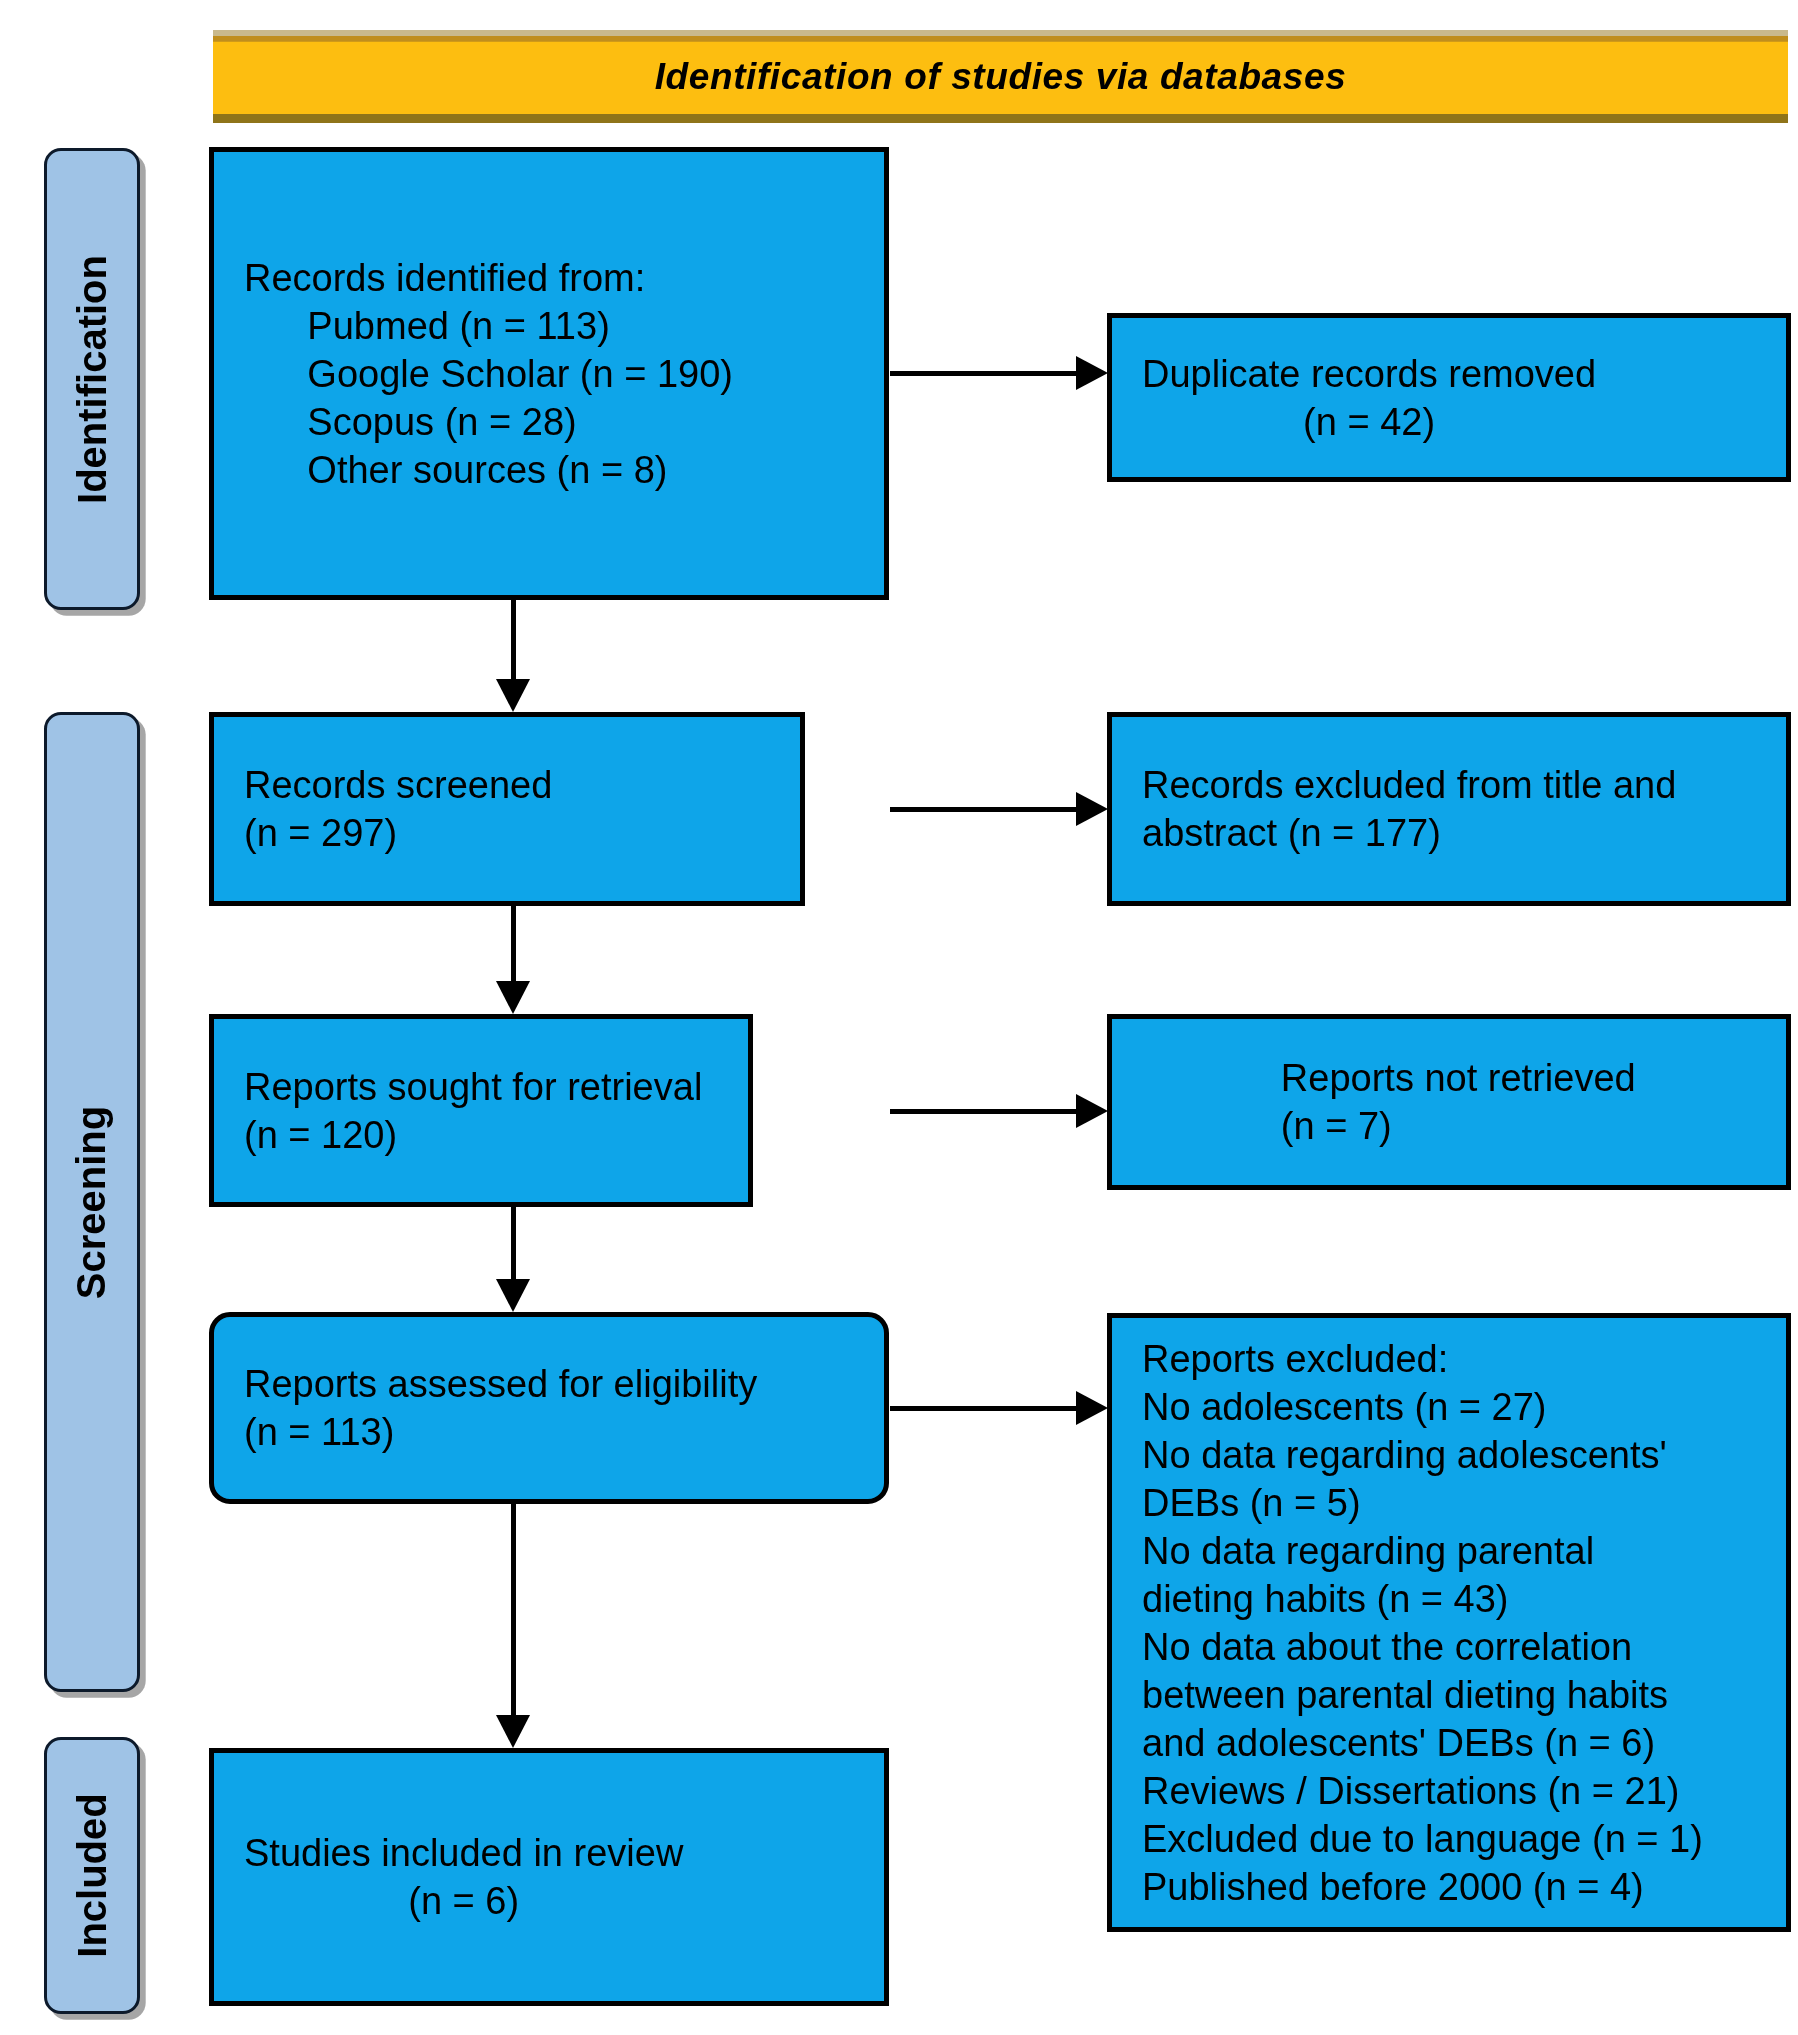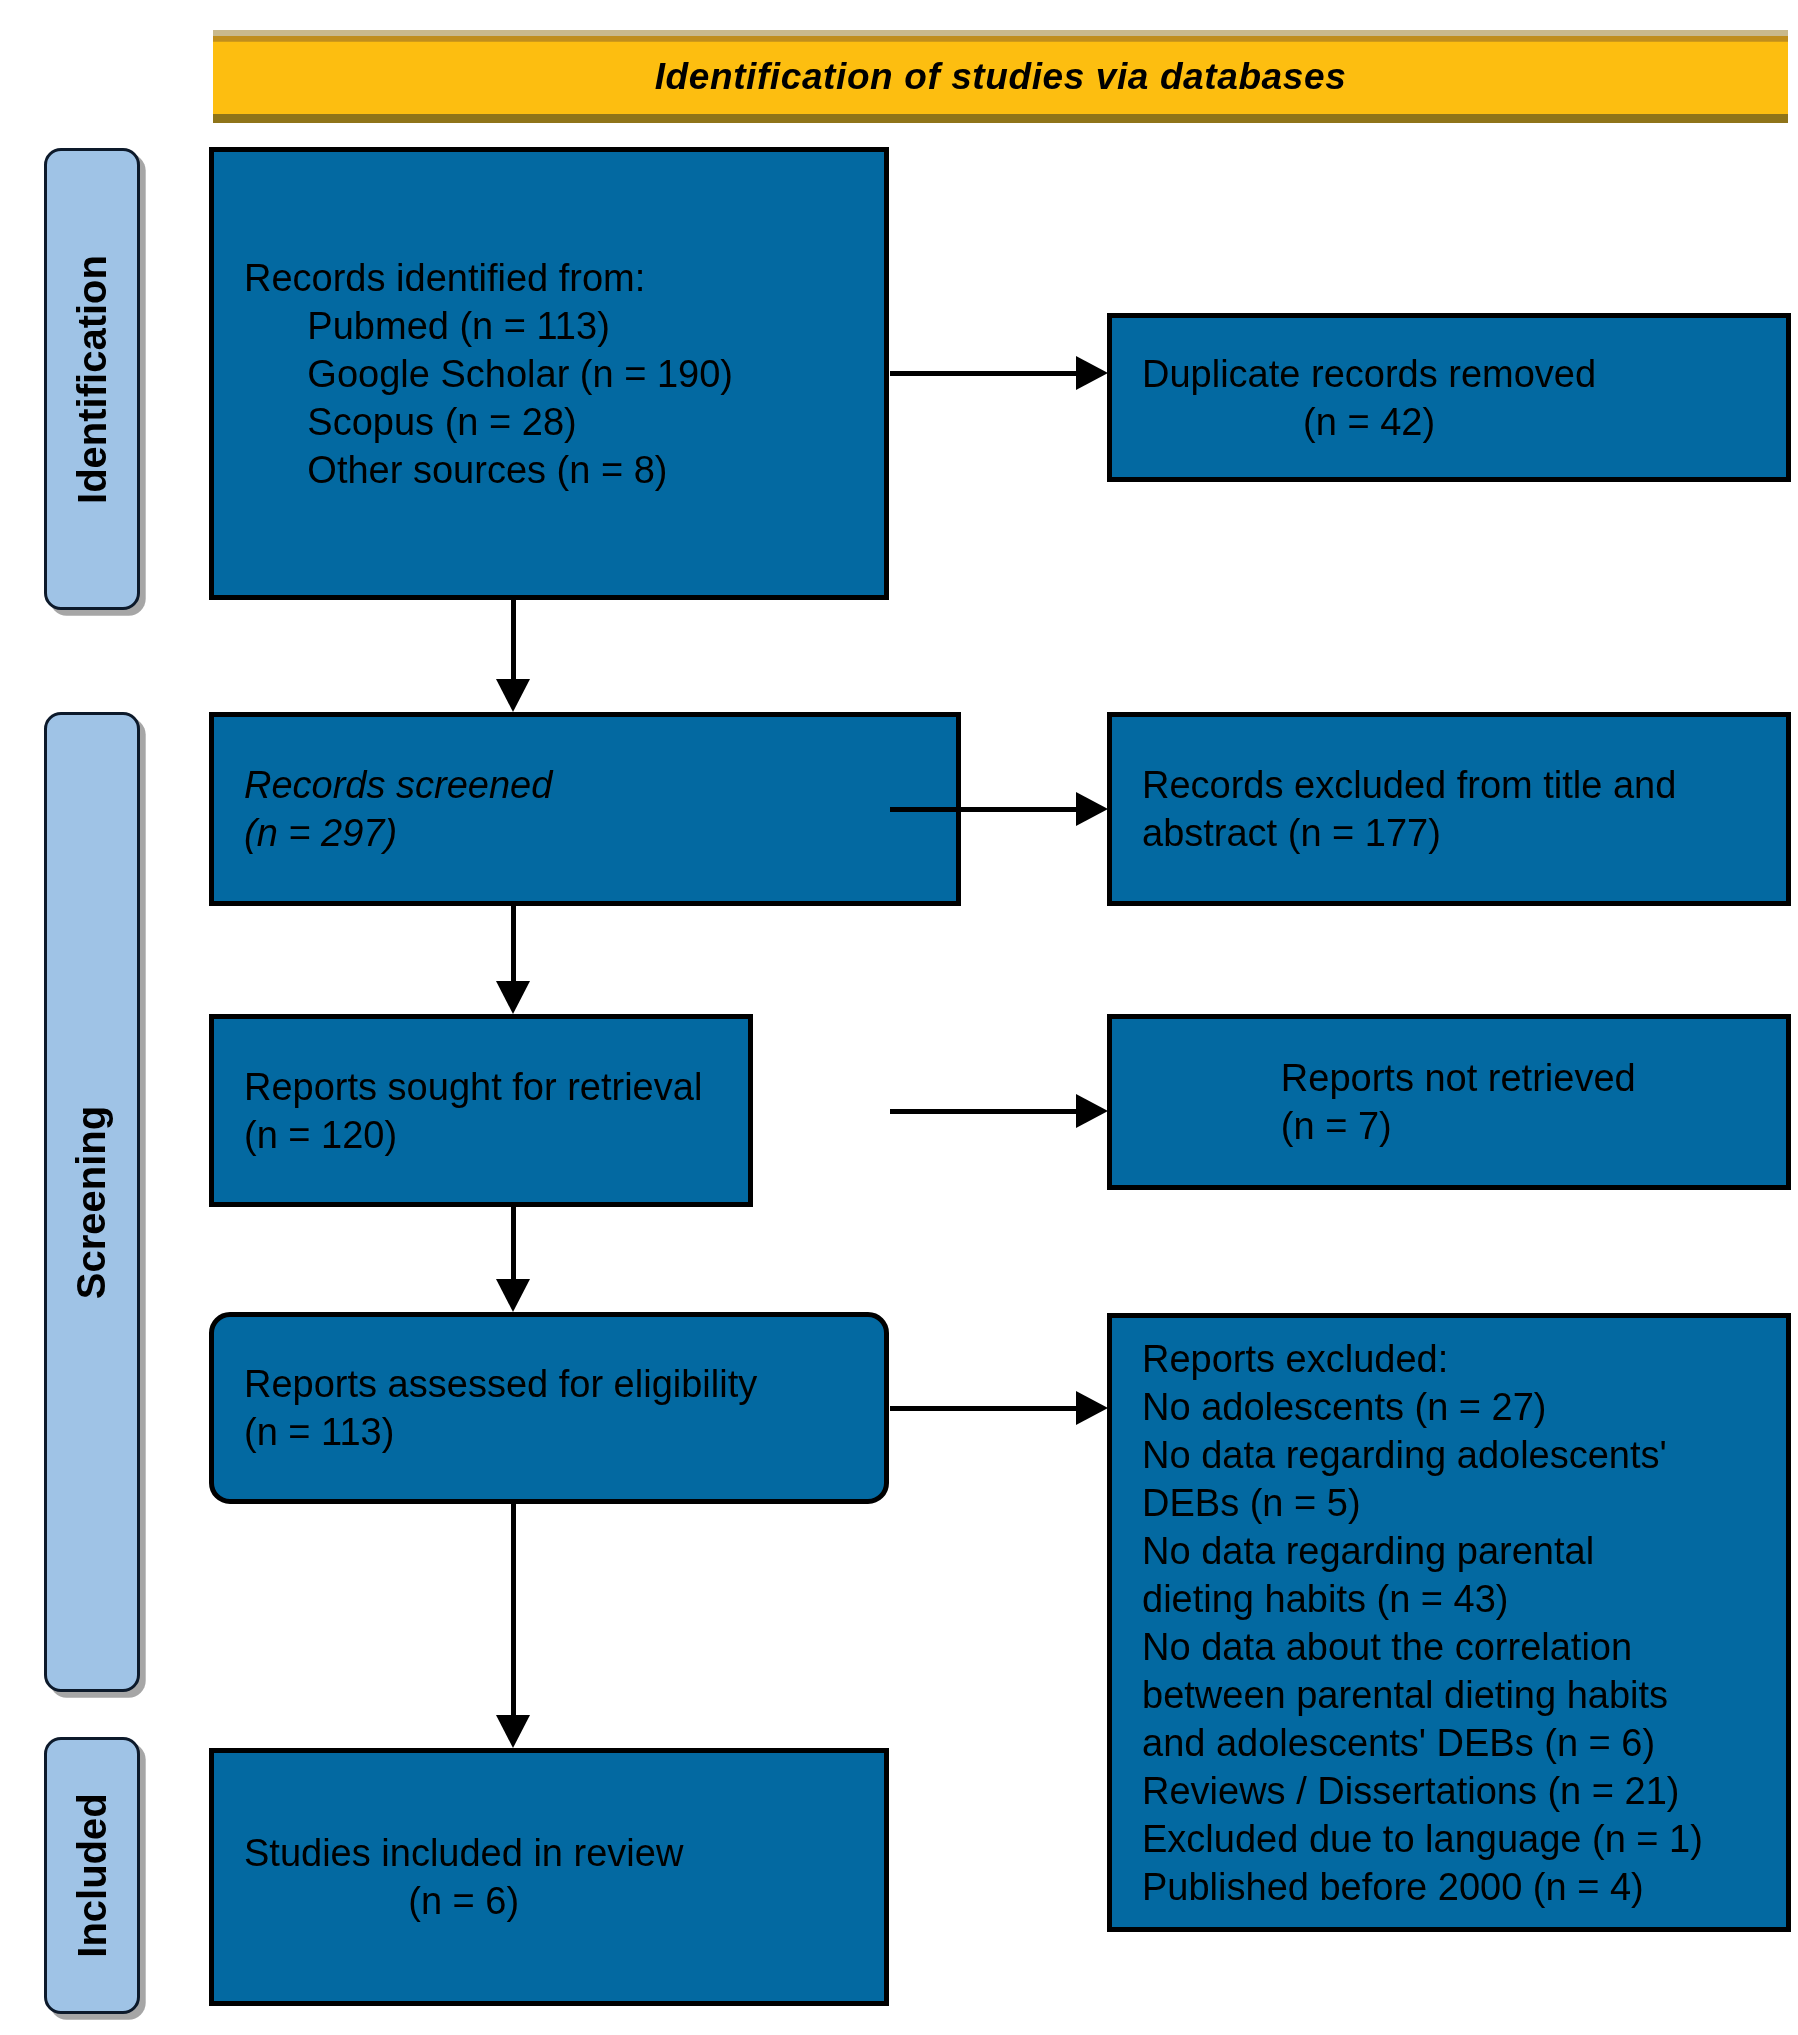--- a/index.html
+++ b/index.html
@@ -38,21 +38,21 @@
     box-shadow:5.7px 5.7px 0 var(--shadow);
     display:flex; align-items:center; justify-content:center;
     overflow:visible;
   }
   .stage-text {
     font-size:40px; font-weight:bold; white-space:nowrap;
     transform:rotate(-90deg);
   }
   .flowbox {
     position:absolute;
-    background:#0369a1;
+    background:#0ea5e9;
     border:5.7px solid var(--box-border);
     display:flex; align-items:center;
   }
   .box-text {
     font-size:38px; line-height:48px;
     white-space:pre-wrap;
     padding-left:30px; padding-right:11.5px;
   }
   .hline { position:absolute; height:4.6px; background:var(--arrow); }
   .vline { position:absolute; width:4.6px;  background:var(--arrow); }
@@ -86,21 +86,21 @@
   <span class="stage-text">Included</span>
 </div>
 
 <div class="flowbox" style="left:209px; top:147px; width:680px; height:453px;">
   <div class="box-text">Records identified from:
       Pubmed (n = 113)
       Google Scholar (n = 190)
       Scopus (n = 28)
       Other sources (n = 8)</div>
 </div>
-<div class="flowbox" style="left:209px; top:712px; width:752px; height:194px;font-style:italic;">
+<div class="flowbox" style="left:209px; top:712px; width:596px; height:194px;">
   <div class="box-text">Records screened
 (n = 297)</div>
 </div>
 <div class="flowbox" style="left:209px; top:1014px; width:544px; height:193px;">
   <div class="box-text">Reports sought for retrieval
 (n = 120)</div>
 </div>
 <div class="flowbox" style="left:209px; top:1312px; width:680px; height:192px;border-radius:21px;">
   <div class="box-text">Reports assessed for eligibility
 (n = 113)</div>

